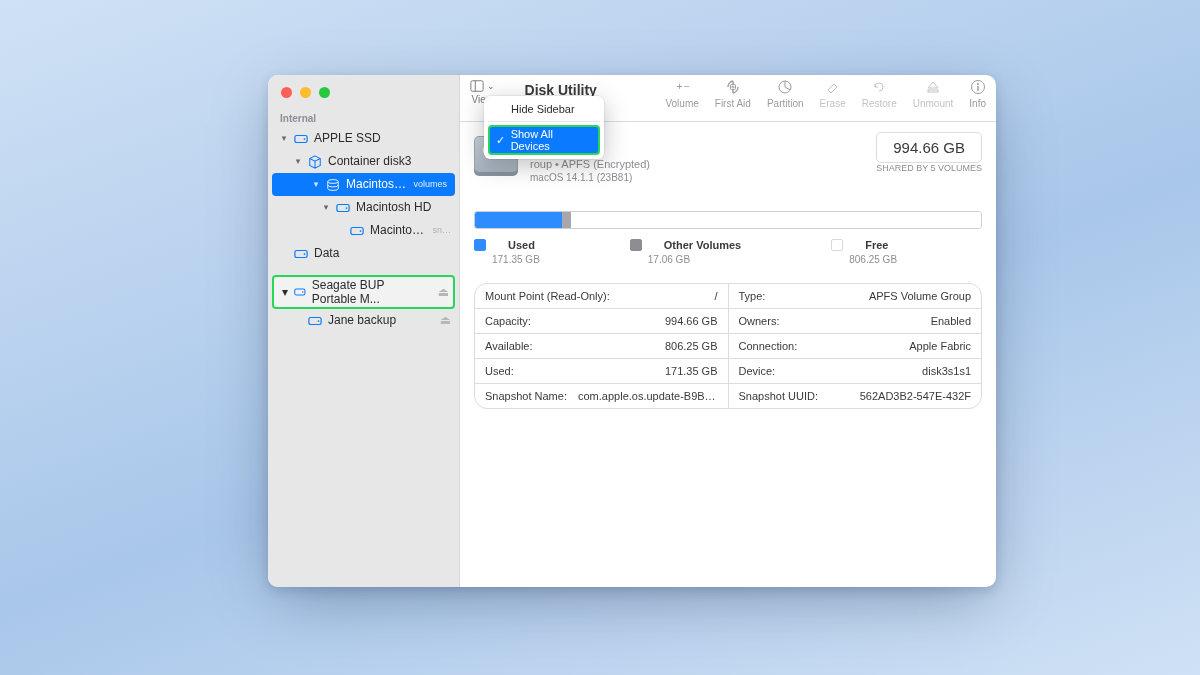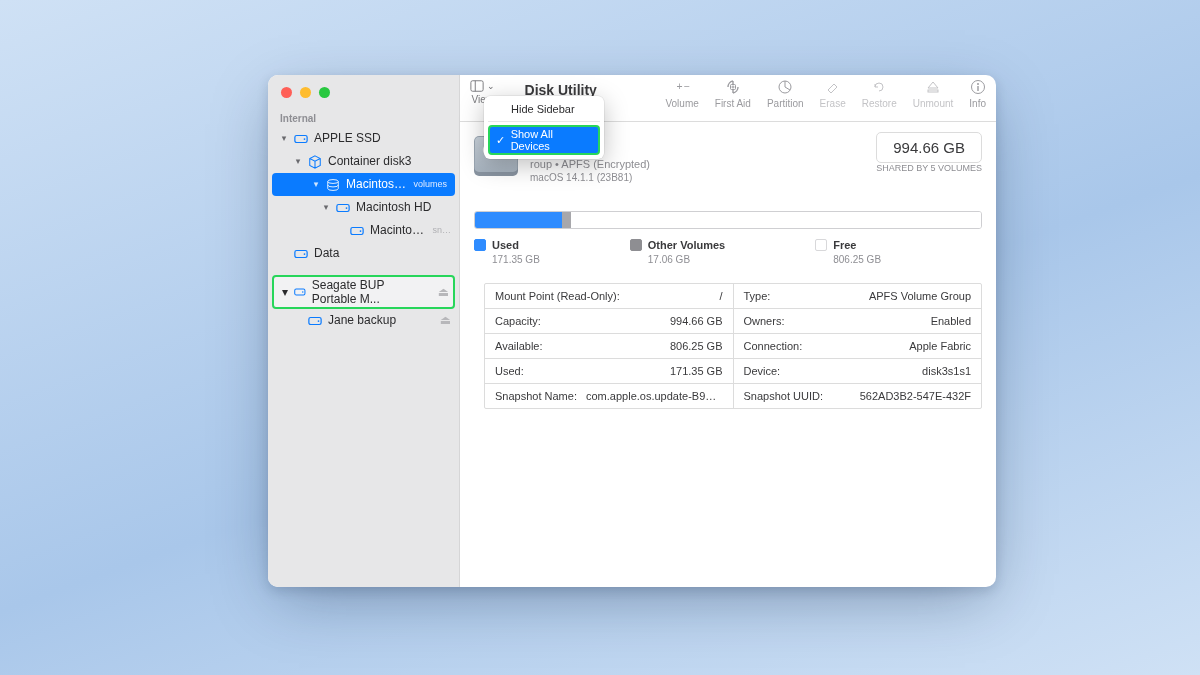--- a/index.html
+++ b/index.html
@@ -103,29 +103,29 @@
   .cap-caption { font-size:9px; color:var(--text-dim); text-align:right;}
 
   
   .usage-wrap { padding:24px 14px 0 14px; }
   .usage-bar { height:16px; border:1px solid #cfcfd2; border-radius:3px; background:#fff; overflow:hidden; display:flex;}
   .seg-used { background:var(--blue-bar); }
   .seg-other { background:#a7a7ab; }
   .seg-free { background:#fff; }
   .legend { display:flex; gap:90px; margin-top:10px; font-size:11px; color:#3a3a3c; }
   .legend-item { display:flex; flex-direction:column; gap:3px; }
-  .legend-top { display:flex; align-items:flex-start; gap:6px; font-weight:600; }
+  .legend-top { display:flex; align-items:flex-start; gap:22px; font-weight:600; }
   .sw { width:10px; height:10px; border-radius:2px; border:1px solid #c2c2c4;}
   .sw.used{ background:var(--blue-bar); border-color:var(--blue-bar);}
   .sw.other{ background:#8e8e92; border-color:#8e8e92;}
   .sw.free{ background:#fff; border-color:#d8d8da;}
   .legend-sub { font-size:10px; color:var(--text-dim); padding-left:18px;}
 
   
-  .info-table { margin:18px 14px 0 24px; border:1px solid var(--border); border-radius:2px; display:flex; font-size:11px; }
+  .info-table { margin:18px 14px 0 14px; border:1px solid var(--border); border-radius:13px; display:flex; font-size:11px; }
   .info-col { flex:1; }
   .info-col:first-child { border-right:1px solid var(--border); }
   .info-row { display:flex; justify-content:space-between; padding:6px 10px; color:#3a3a3c;}
   .info-row + .info-row { border-top:1px solid var(--border); }
   .info-row .k { color:#3a3a3c; }
   .info-row .v { color:#3a3a3c; text-align:right; max-width:60%; white-space:nowrap; overflow:hidden; text-overflow:ellipsis;}
 
 </style>
 </head>
 <body>

